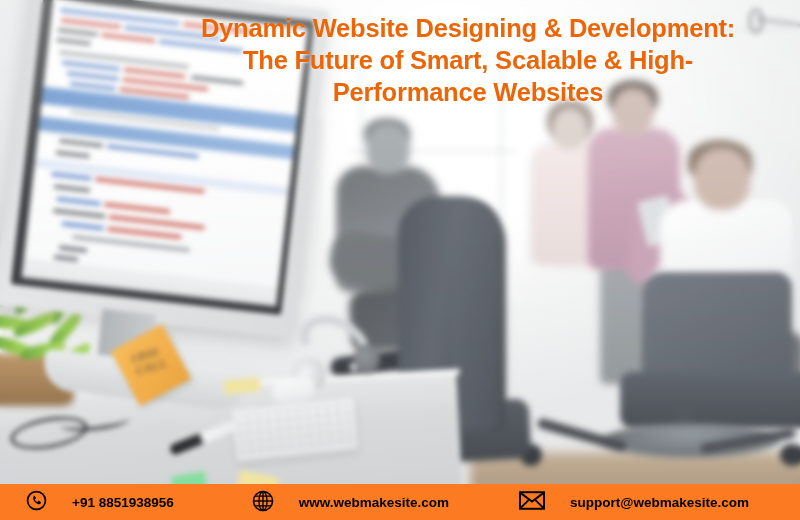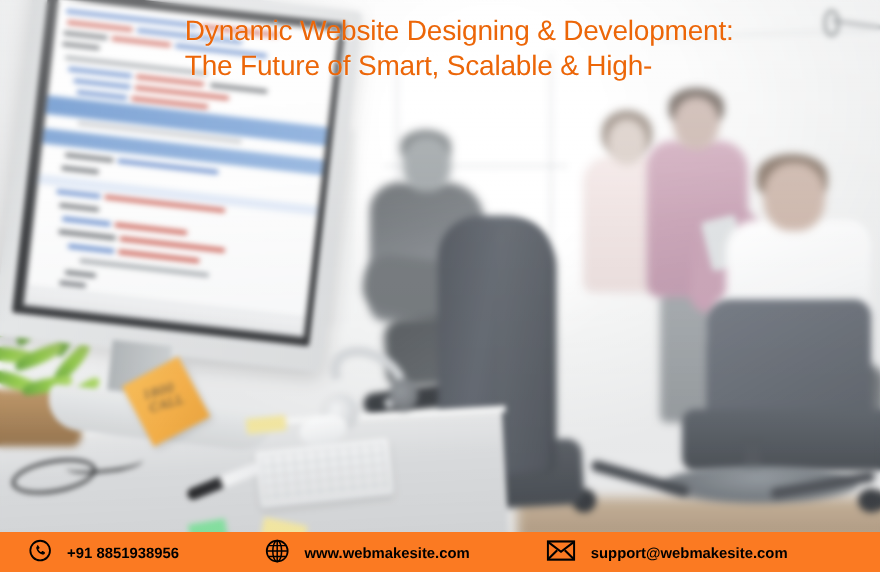--- a/index.html
+++ b/index.html
@@ -358,37 +358,38 @@
     position:absolute; inset:0;
     background:linear-gradient(180deg, rgba(255,255,255,0.30) 0%, rgba(255,255,255,0.10) 40%, rgba(255,255,255,0.05) 100%);
     pointer-events:none;
   }
 
   
   .headline {
     position:absolute; left:168px; top:12px; width:600px;
     font-size:25.5px;
     line-height:32px;
-    font-weight:normal;
+    font-weight:bold;
     color:#ec6608;
     letter-spacing:-0.2px;
     z-index:5;
     text-shadow:0 1px 2px rgba(255,255,255,.55);
+    text-align:center;
   }
   .headline .ln { display:block; white-space:nowrap; }
 
   
   .footer {
     position:absolute; left:0; bottom:0; width:800px; height:36px;
     background:#fb7a22;
     display:flex; align-items:center;
     z-index:6;
   }
   .contact {
-    display:flex; align-items:center; gap:14px;
+    display:flex; align-items:center; gap:25px;
     color:#000; font-weight:bold; font-size:13.5px;
     white-space:nowrap;
   }
   .c-phone { margin-left:26px; }
   .c-mail  { margin-left:70px; }
   .c-web   { margin-left:78px; }
   .ficon { display:block; }
 </style>
 </head>
 <body>
@@ -535,20 +536,21 @@
     <div class="note-green"></div>
     <div class="note-yellow2"></div>
 
     <div class="photo-blur"></div>
     <div class="photo-wash"></div>
   </div>
 
   <div class="headline">
     <span class="ln">Dynamic Website Designing &amp; Development:</span>
     <span class="ln">The Future of Smart, Scalable &amp; High-</span>
+    <span class="ln">Performance Websites</span>
   </div>
 
   <div class="footer">
 
     <div class="contact c-phone">
       <span class="ficon">
         <svg width="21" height="21" viewBox="0 0 24 24">
           <circle cx="12" cy="12" r="10.2" fill="none" stroke="#000" stroke-width="1.9"></circle>
           <path d="M8.6 6.8c.5-.4 1.1-.3 1.5.2l1.1 1.5c.3.4.2 1-.2 1.3l-.7.5c-.2.2-.3.5-.1.8.5 1 1.3 1.8 2.3 2.4.3.2.6.1.8-.1l.5-.6c.3-.4.9-.5 1.3-.2l1.5 1c.5.4.6 1 .3 1.5-.6.9-1.6 1.4-2.6 1.1-2.9-.8-5.4-3.3-6.2-6.2-.3-1 .1-2 1-2.6z" fill="#000"></path>
         </svg>

